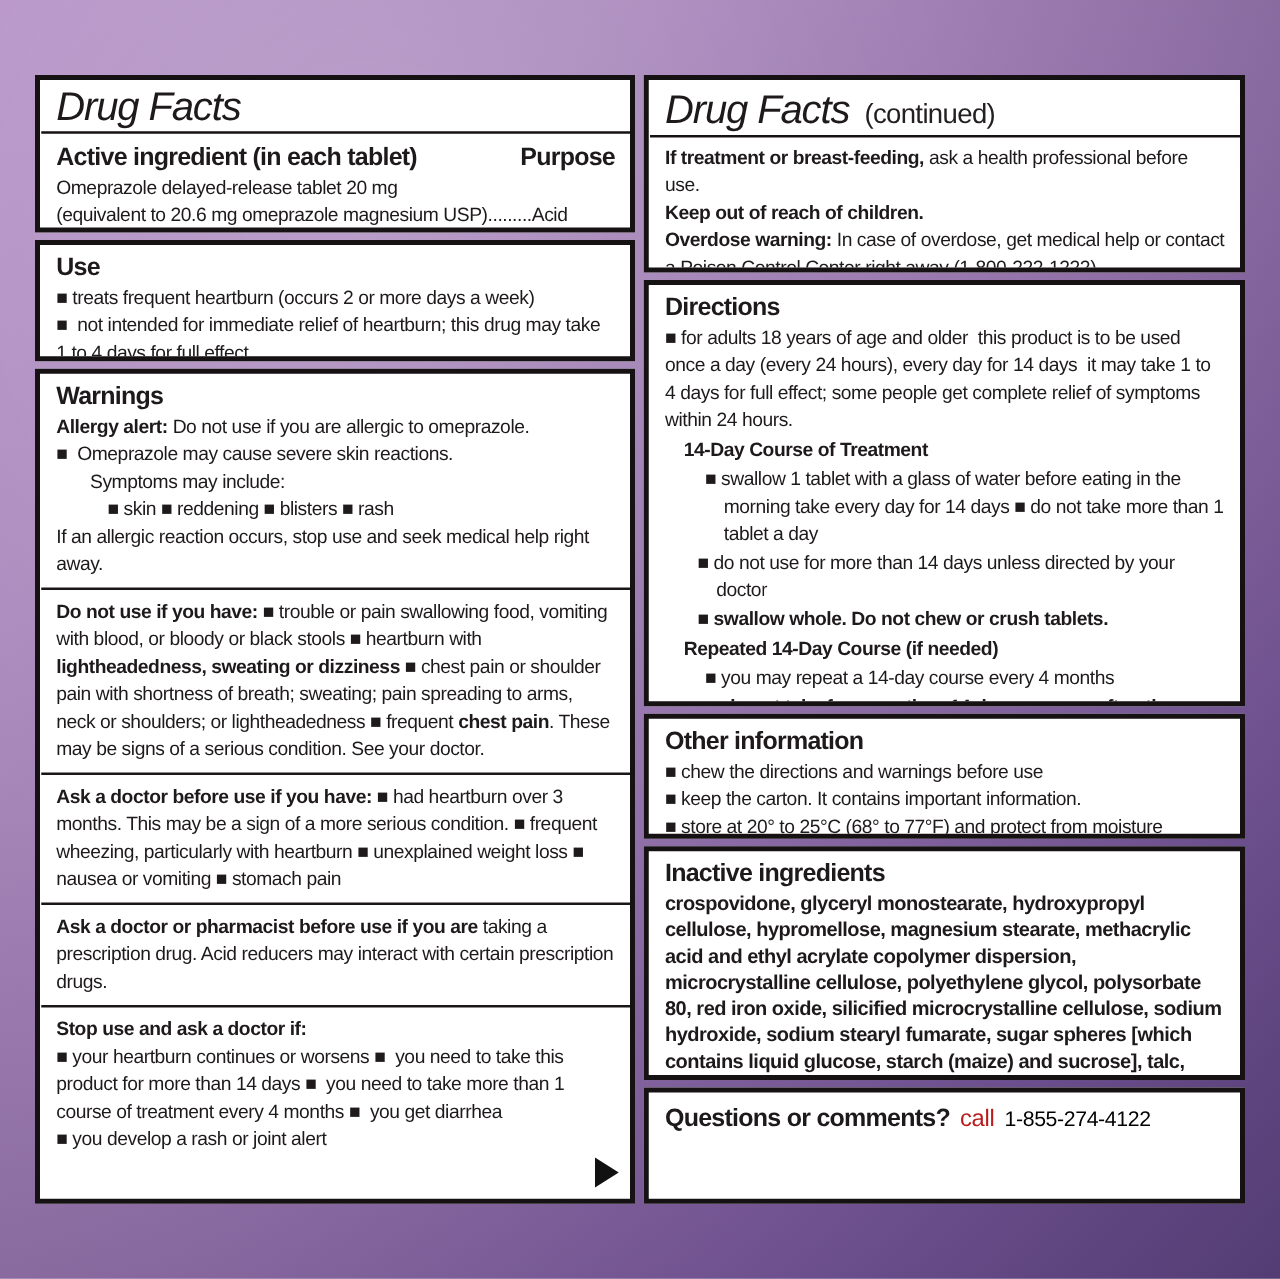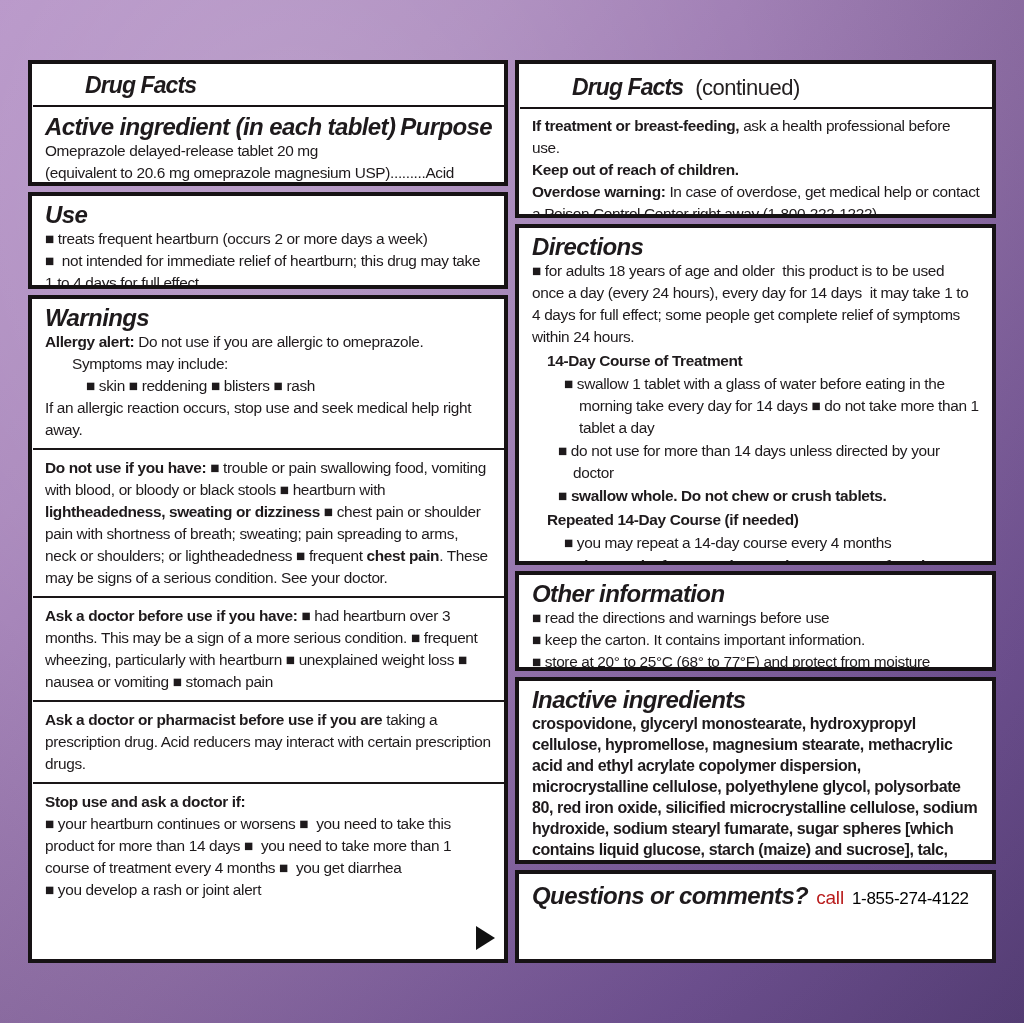--- a/index.html
+++ b/index.html
@@ -13,26 +13,26 @@
   .panel{position:absolute;left:28px;top:60px;width:968px;height:903px;display:flex;gap:7px;}
   .col{display:flex;flex-direction:column;gap:6px;}
   .col-left{width:480px;}
   .col-right{width:481px;}
   .box{
     background:#ffffff;border:4px solid #161214;box-sizing:border-box;
     padding:5px 12px 6px 13px;overflow:hidden;color:#1e1a1c;position:relative;
   }
   .grow{flex:1;}
   h1,h2,p{margin:0;}
-  h1{font-style:italic;font-weight:700;font-size:23px;line-height:32px;letter-spacing:-0.9px;margin-left:40px;}
+  h1{font-style:italic;font-weight:400;font-size:32px;line-height:32px;letter-spacing:-0.9px;}
   .titlebar{display:flex;align-items:baseline;gap:12px;margin-top:2px;}
   .continued{font-style:normal;font-weight:400;font-size:22px;letter-spacing:-0.5px;color:#242021;}
   .title-rule{border-top:2px solid #161214;margin:4px -13px 6px -12px;}
   .hairline{border-top:2px solid #1a1618;margin:7px -13px 7px -12px;}
-  h2{font-style:italic;font-weight:700;font-size:24px;line-height:27px;letter-spacing:-0.6px;}
+  h2{font-weight:700;font-size:20px;line-height:27px;letter-spacing:-0.6px;}
   .aihead{display:flex;justify-content:space-between;align-items:baseline;}
   p{font-size:15.4px;line-height:22px;letter-spacing:-0.35px;white-space:pre-wrap;}
   .b{font-weight:700;}
   .bold{font-weight:700;}
   .mt2{margin-top:2px;}
   .w-ind1{padding-left:27px;}
   .w-ind2{padding-left:41px;}
   .d-sub{padding-left:15px;font-weight:700;margin-top:2px;}
   .d-b1{padding-left:41px;text-indent:-15px;margin-top:1px;}
   .d-b2{padding-left:47px;text-indent:-15px;margin-top:1px;}
@@ -67,20 +67,21 @@
 
       <section class="box" style="height:97px;">
         <h2>Use</h2>
         <p>■ treats frequent heartburn (occurs 2 or more days a week)</p>
         <p>■  not intended for immediate relief of heartburn; this drug may take 1 to 4 days for full effect</p>
       </section>
 
       <section class="box grow">
         <h2>Warnings</h2>
         <p><span class="b">Allergy alert: </span><span>Do not use if you are allergic to omeprazole.</span></p>
+        <p>■  Omeprazole may cause severe skin reactions.</p>
         <p class="w-ind1">Symptoms may include:</p>
         <p class="w-ind2">■ skin ■ reddening ■ blisters ■ rash</p>
         <p>If an allergic reaction occurs, stop use and seek medical help right away.</p>
         <div class="hairline"></div>
         <p><span class="b">Do not use if you have: </span><span>■ trouble or pain swallowing food, vomiting with blood, or bloody or black stools ■ heartburn with </span><span class="b">lightheadedness, sweating or dizziness</span><span> ■ chest pain or shoulder pain with shortness of breath; sweating; pain spreading to arms, neck or shoulders; or lightheadedness ■ frequent </span><span class="b">chest pain</span><span>. These may be signs of a serious condition. See your doctor.</span></p>
         <div class="hairline"></div>
         <p><span class="b">Ask a doctor before use if you have: </span><span>■ had heartburn over 3 months. This may be a sign of a more serious condition. ■ frequent wheezing, particularly with heartburn ■ unexplained weight loss ■ nausea or vomiting ■ stomach pain</span></p>
         <div class="hairline"></div>
         <p><span class="b">Ask a doctor or pharmacist before use if you are </span><span>taking a prescription drug. Acid reducers may interact with certain prescription drugs.</span></p>
         <div class="hairline"></div>
@@ -112,21 +113,21 @@
         <p class="d-b1">■ do not use for more than 14 days unless directed by your doctor</p>
         <p class="d-b1"><span>■ </span><span class="b">swallow whole. Do not chew or crush tablets.</span></p>
         <p class="d-sub">Repeated 14-Day Course (if needed)</p>
         <p class="d-b2">■ you may repeat a 14-day course every 4 months</p>
         <p class="d-b3 bold">do not take for more than 14 days or more often than every 4 months unless directed by a doctor</p>
         <p class="mt2">■ children under 18 years of age: ask a doctor. Heartburn in children may sometimes be caused by a serious condition.</p>
       </section>
 
       <section class="box" style="height:100px;">
         <h2>Other information</h2>
-        <p>■ read the directions and warnings before use</p>
+        <p>■ chew the directions and warnings before use</p>
         <p>■ keep the carton. It contains important information.</p>
         <p>■ store at 20° to 25°C (68° to 77°F) and protect from moisture</p>
       </section>
 
       <section class="box" style="height:187px;">
         <h2>Inactive ingredients</h2>
         <p class="inactive-body">crospovidone, glyceryl monostearate, hydroxypropyl cellulose, hypromellose, magnesium stearate, methacrylic acid and ethyl acrylate copolymer dispersion, microcrystalline cellulose, polyethylene glycol, polysorbate 80, red iron oxide, silicified microcrystalline cellulose, sodium hydroxide, sodium stearyl fumarate, sugar spheres [which contains liquid glucose, starch (maize) and sucrose], talc, titanium dioxide, triethyl citrate and yellow iron oxide.</p>
       </section>
 
       <section class="box grow">

